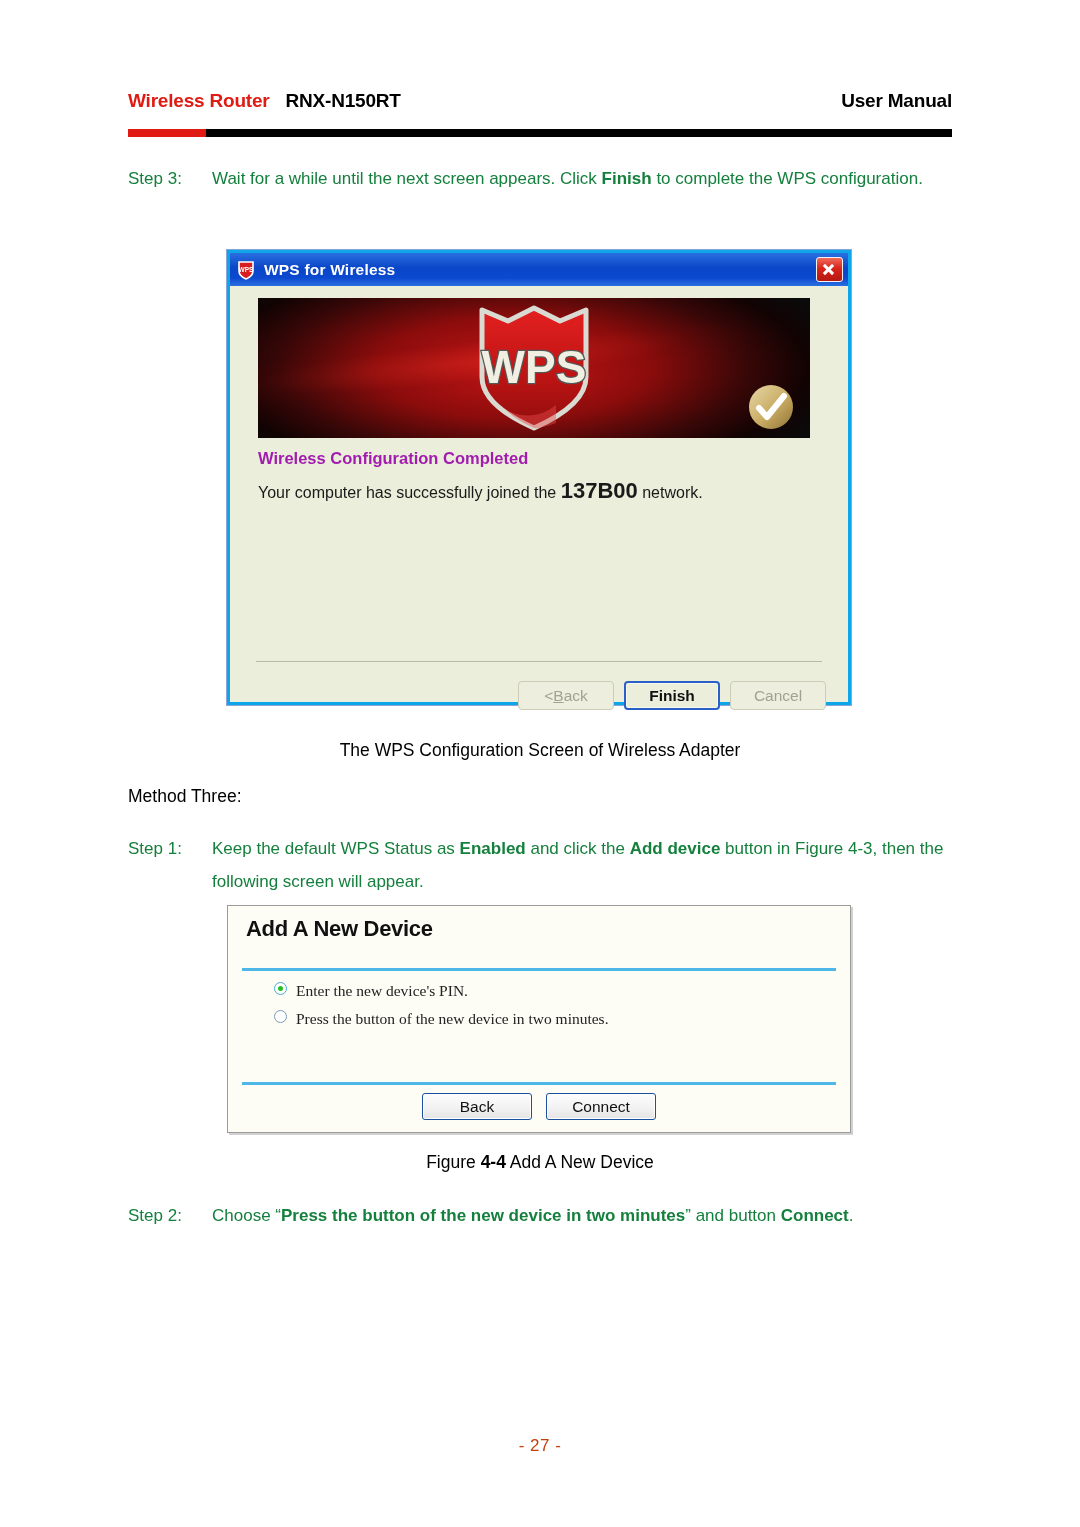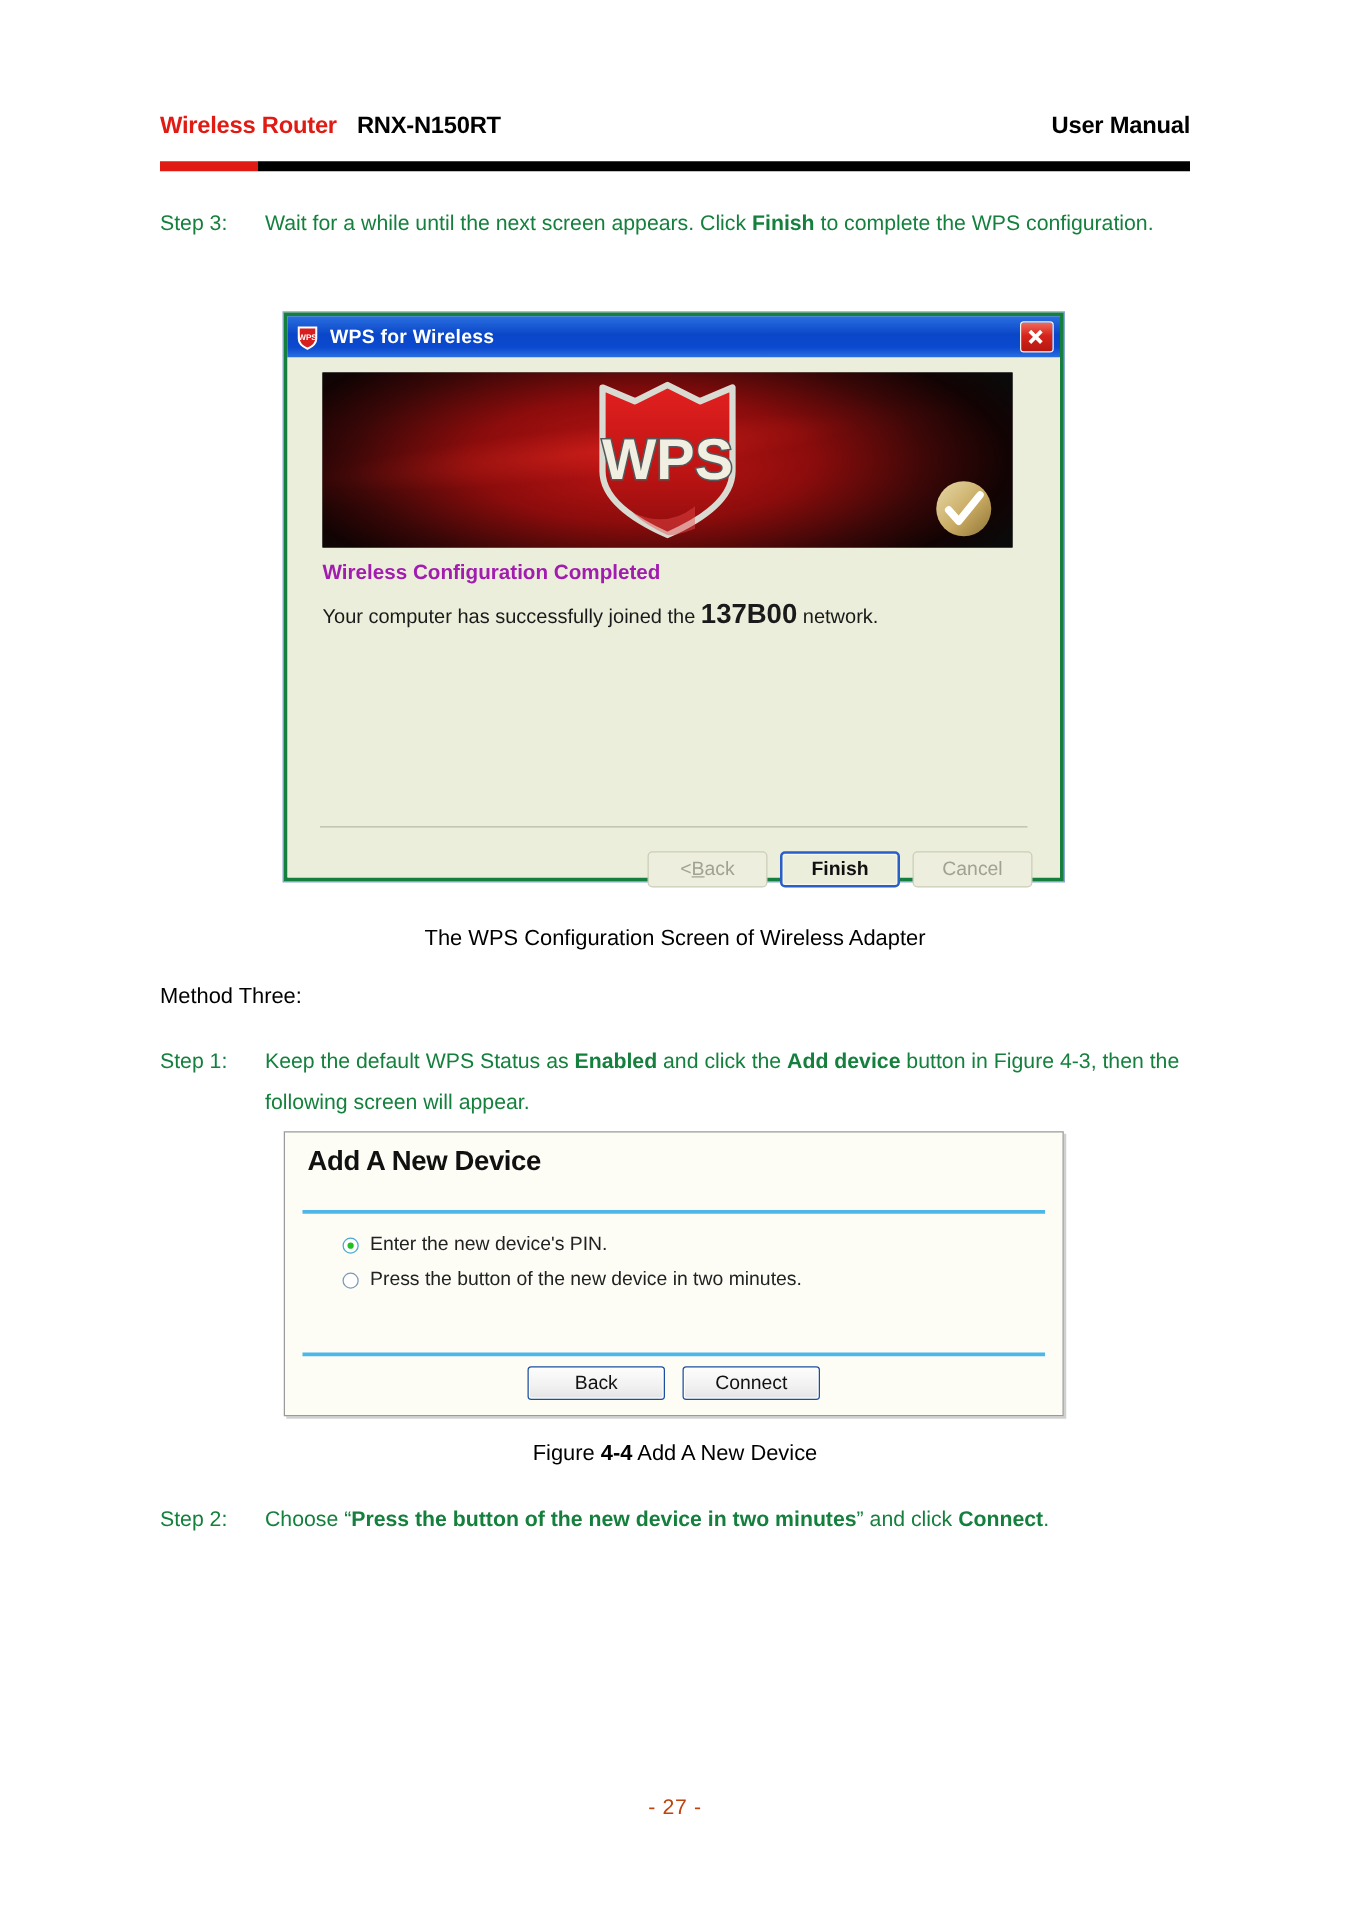--- a/index.html
+++ b/index.html
@@ -122,21 +122,21 @@
     letter-spacing: 0.5px;
   }
 
   
   .wps-dialog {
     position: absolute;
     left: 227px;
     top: 238px;
     width: 624px;
     height: 455px;
-    border: 3px solid #15803d;
+    border: 3px solid #0ea5e9;
     box-sizing: border-box;
     background: #ebeeda;
     box-shadow: 0 0 0 1px #8aa6d8;
   }
   .wps-titlebar {
     height: 33px;
     background: linear-gradient(to bottom, #2a6fe0 0%, #0a46c8 45%, #0b49cf 75%, #2a6fe0 100%);
     display: flex;
     align-items: center;
     padding: 0 3px 0 6px;
@@ -311,22 +311,22 @@
     background: #4db8e8;
   }
   .tp-form {
     position: absolute;
     left: 46px;
     top: 76px;
     right: 14px;
   }
   .radio-row {
     display: flex;
-    align-items: center;
     height: 28px;
+    font-family: Liberation Serif, serif;
   }
   .radio {
     width: 13px; height: 13px;
     border-radius: 50%;
     border: 1px solid #7c9ab5;
     background: #ffffff;
     position: relative;
     flex: 0 0 13px;
     margin-right: 9px;
     box-sizing: border-box;
@@ -516,19 +516,19 @@
       <div class="tp-btn">Back</div>
       <div class="tp-btn">Connect</div>
     </div>
   </div>
 
   <div class="caption" style="top:1140px;"><span>Figure </span><span class="b">4-4</span><span>  Add A New Device</span></div>
 
   <div class="step-block" style="left:128px; top:1187px; width:824px;">
     <div class="step-row">
       <div class="step-label">Step 2:</div>
-      <div class="step-text nojustify"><span>Choose “</span><span class="b">Press the button of the new device in two minutes</span><span>” and click </span><span class="b">Connect</span><span>.</span></div>
+      <div class="step-text nojustify"><span>Choose “</span><span class="b">Press the button of the new device in two minutes</span><span>” and button </span><span class="b">Connect</span><span>.</span></div>
     </div>
   </div>
 
   <div class="pagenum" style="top:1424px;">- 27 -</div>
 
 </div>
 
 </body></html>

